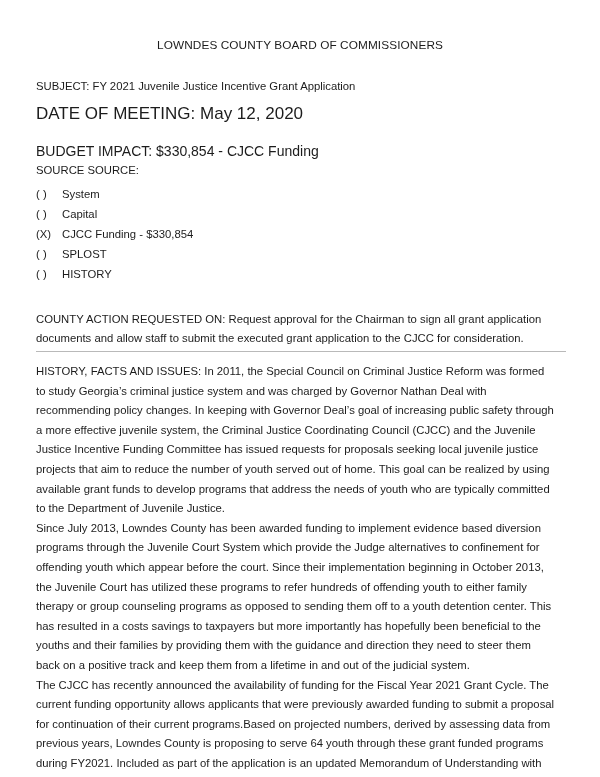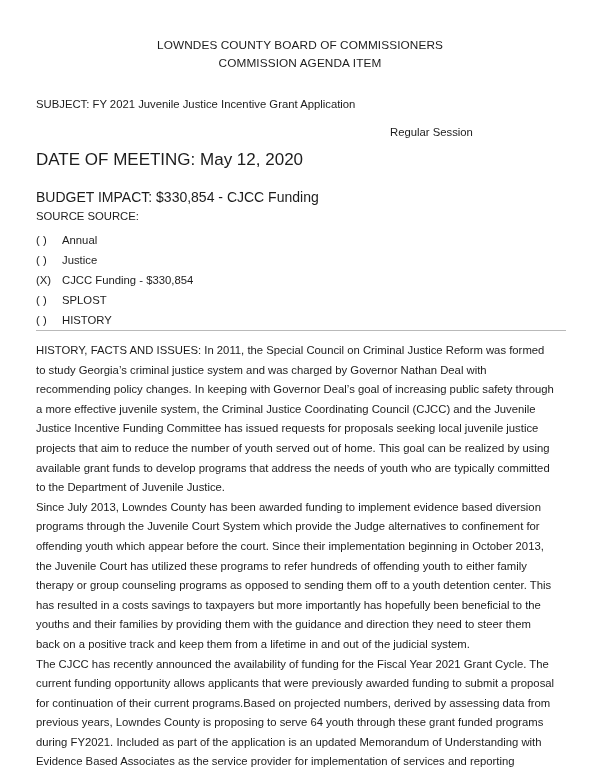--- a/index.html
+++ b/index.html
@@ -93,64 +93,63 @@
     margin: 0;
   }
 </style>
 </head>
 <body>
 
 <div class="page">
 
   <div class="header">
     <div>LOWNDES COUNTY BOARD OF COMMISSIONERS</div>
-    <div>COMMISSION AGENDA ITEM</div>
   </div>
 
   <div class="body-area">
 
     <div class="subject-line">SUBJECT: FY 2021 Juvenile Justice Incentive Grant Application</div>
 
-    <div class="session-line">Regular Session</div>
 
     <div class="date-line">DATE OF MEETING: May 12, 2020</div>
 
     <div class="budget-line">BUDGET IMPACT: $330,854 - CJCC Funding</div>
 
     <div class="funding-label">SOURCE SOURCE:</div>
 
     <div class="funding-list">
 
       <div class="funding-row">
         <span class="funding-box">( )</span>
-        <span class="funding-text">Annual</span>
+        <span class="funding-text">System</span>
       </div>
 
       <div class="funding-row">
         <span class="funding-box">( )</span>
-        <span class="funding-text">Justice</span>
+        <span class="funding-text">Capital</span>
       </div>
 
       <div class="funding-row">
         <span class="funding-box">(X)</span>
         <span class="funding-text">CJCC Funding - $330,854</span>
       </div>
 
       <div class="funding-row">
         <span class="funding-box">( )</span>
         <span class="funding-text">SPLOST</span>
       </div>
 
       <div class="funding-row">
         <span class="funding-box">( )</span>
         <span class="funding-text">HISTORY</span>
       </div>
 
     </div>
 
+    <div class="action-block">COUNTY ACTION REQUESTED ON: Request approval for the Chairman to sign all grant application documents and allow staff to submit the executed grant application to the CJCC for consideration.</div>
 
   </div>
 
   <hr class="divider">
 
   <div class="body-area">
     <div class="history-block">
       <p>HISTORY, FACTS AND ISSUES: In 2011, the Special Council on Criminal Justice Reform was formed to study Georgia’s criminal justice system and was charged by Governor Nathan Deal with recommending policy changes. In keeping with Governor Deal’s goal of increasing public safety through a more effective juvenile system, the Criminal Justice Coordinating Council (CJCC) and the Juvenile Justice Incentive Funding Committee has issued requests for proposals seeking local juvenile justice projects that aim to reduce the number of youth served out of home. This goal can be realized by using available grant funds to develop programs that address the needs of youth who are typically committed to the Department of Juvenile Justice.</p>
       <p>Since July 2013, Lowndes County has been awarded funding to implement evidence based diversion programs through the Juvenile Court System which provide the Judge alternatives to confinement for offending youth which appear before the court. Since their implementation beginning in October 2013, the Juvenile Court has utilized these programs to refer hundreds of offending youth to either family therapy or group counseling programs as opposed to sending them off to a youth detention center.  This has resulted in a costs savings to taxpayers but more importantly has hopefully been beneficial to the youths and their families by providing them with the guidance and direction they need to steer them back on a positive track and keep them from a lifetime in and out of the judicial system.</p>
       <p>The CJCC has recently announced the availability of funding for the Fiscal Year 2021 Grant Cycle.  The current funding opportunity allows applicants that were previously awarded funding to submit a proposal for continuation of their current programs.Based on projected numbers, derived by assessing data from previous years, Lowndes County is proposing to serve 64 youth through these grant funded programs during FY2021. Included as part of the application is an updated Memorandum of Understanding with Evidence Based Associates as the service provider for implementation of services and reporting requirements.</p>

